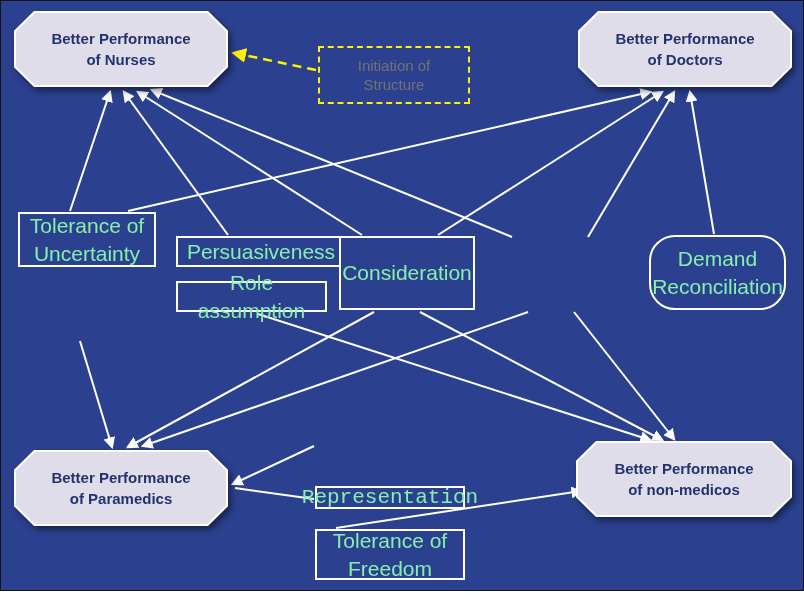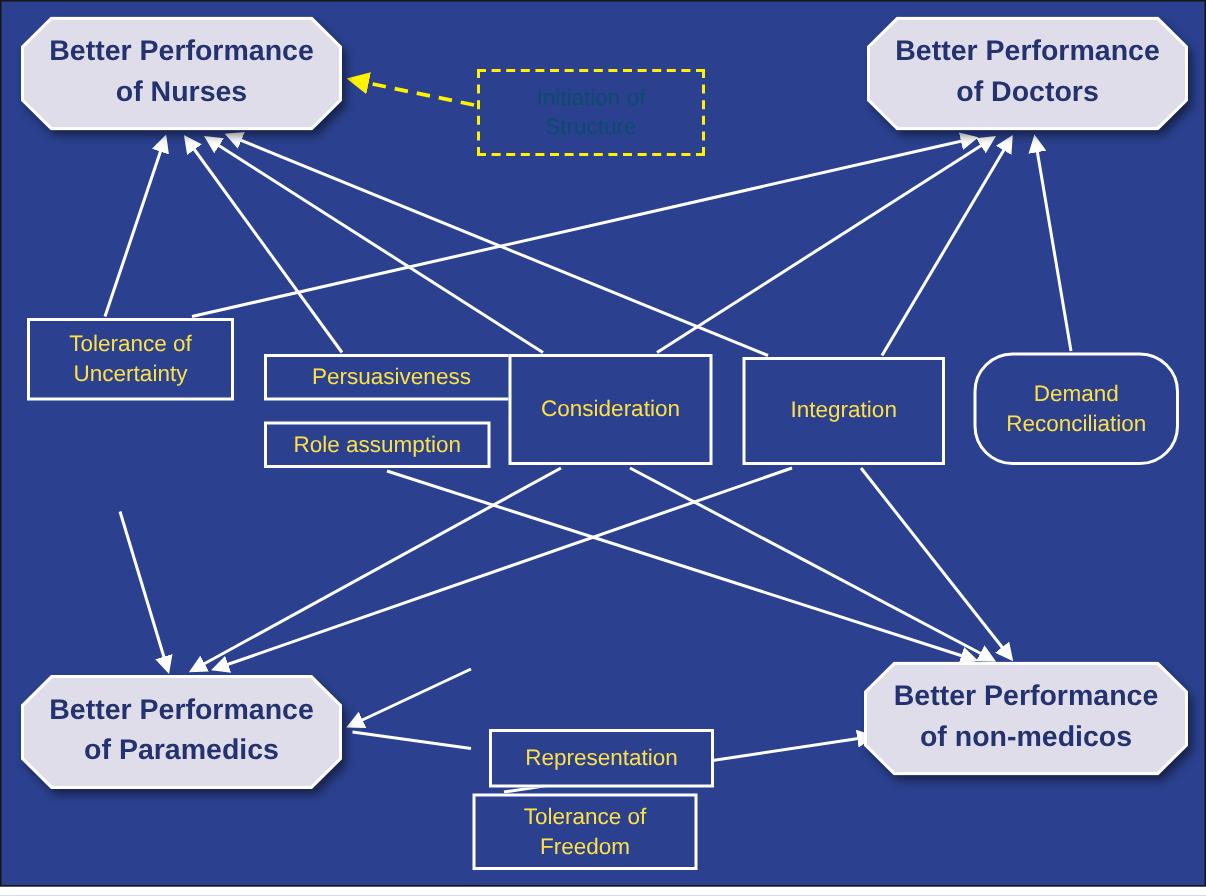--- a/index.html
+++ b/index.html
@@ -19,47 +19,47 @@
   .edges{position:absolute;left:0;top:0;z-index:1;}
   .node{
     position:absolute;z-index:2;
     display:flex;align-items:center;justify-content:center;
     text-align:center;white-space:pre-line;
     box-sizing:border-box;line-height:1.3;
   }
   .rbox{
     border:2px solid #ffffff;
     background:#2b418f;
-    color:#fde047;
-    font-size:15px;
+    color:#86efac;
+    font-size:21px;
   }
   .ybox{
     border:2px dashed #fff200;
     background:transparent;
-    color:#0c4a6e;
+    color:#737373;
     font-size:15px;
     font-weight:400;
   }
   .oct-wrap{
     position:absolute;z-index:2;
     filter:drop-shadow(3px 4px 3px rgba(0,0,0,0.45));
   }
   .oct-border{
     width:100%;height:100%;
     background:#ffffff;
     clip-path:polygon(20px 0%, calc(100% - 20px) 0%, 100% 26%, 100% 74%, calc(100% - 20px) 100%, 20px 100%, 0% 74%, 0% 26%);
     display:flex;padding:2px;box-sizing:border-box;
   }
   .oct-fill{
     flex:1;
     background:#dedde9;
     clip-path:polygon(19px 0%, calc(100% - 19px) 0%, 100% 26%, 100% 74%, calc(100% - 19px) 100%, 19px 100%, 0% 74%, 0% 26%);
     display:flex;align-items:center;justify-content:center;
     text-align:center;white-space:pre-line;
-    color:#24336f;font-weight:700;font-size:19px;line-height:1.4;
+    color:#24336f;font-weight:700;font-size:15px;line-height:1.4;
   }
 </style>
 </head>
 <body>
 
 <div class="canvas">
   <div class="board"></div>
 
   <svg class="edges" width="804" height="597" viewBox="0 0 804 597">
     <defs>
@@ -129,23 +129,22 @@
   <div class="node rbox" style="left:18px;top:212px;width:138px;height:55px;">Tolerance of
 Uncertainty</div>
 
 
   <div class="node rbox" style="left:176px;top:236px;width:170px;height:31px;">Persuasiveness</div>
 
   <div class="node rbox" style="left:176px;top:281px;width:151px;height:31px;">Role assumption</div>
 
   <div class="node rbox" style="left:339px;top:236px;width:136px;height:74px;">Consideration</div>
 
-  <div class="node rbox" style="left:495px;top:238px;width:135px;height:72px;">Integration</div>
 
   <div class="node rbox" style="left:649px;top:235px;width:137px;height:75px;border-radius:26px;">Demand
 Reconciliation</div>
 
 
-  <div class="node rbox" style="left:326px;top:486px;width:150px;height:39px;">Representation</div>
+  <div class="node rbox" style="left:315px;top:486px;width:150px;height:23px;font-family:Liberation Mono, monospace;">Representation</div>
 
   <div class="node rbox" style="left:315px;top:529px;width:150px;height:51px;">Tolerance of
 Freedom</div>
 </div>
 
 </body></html>

